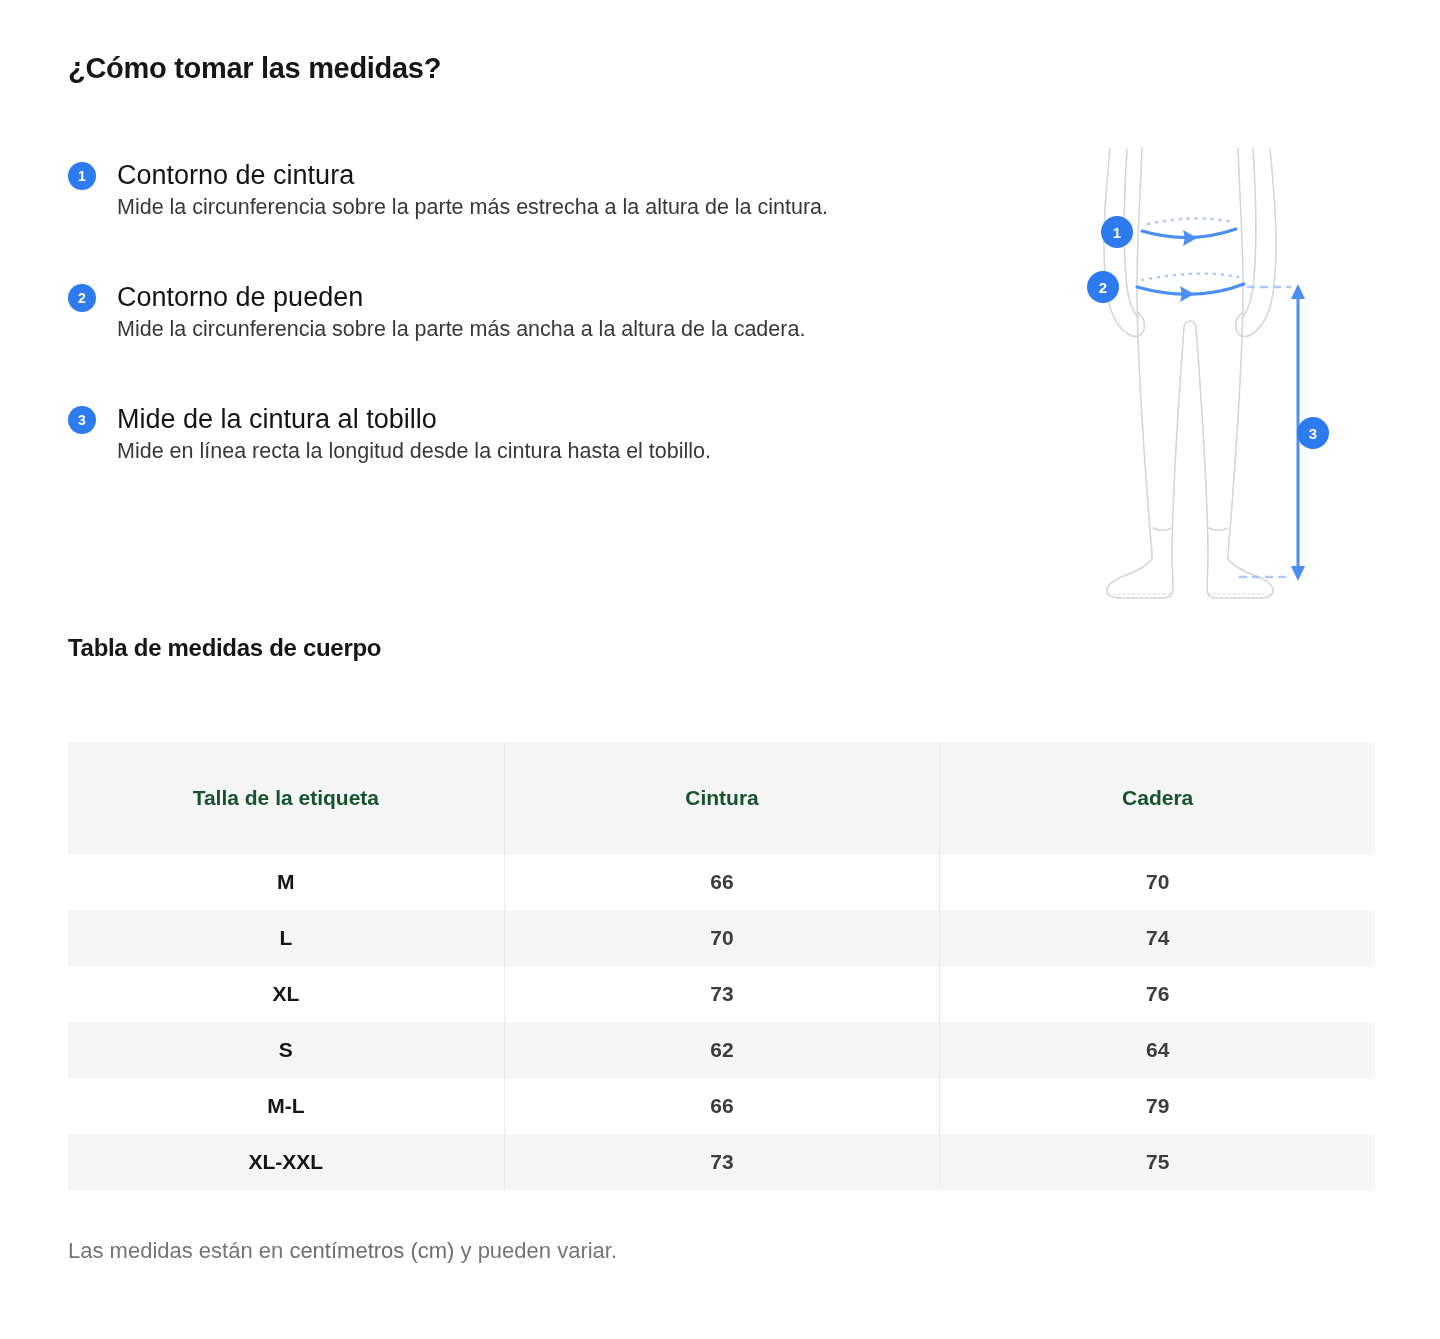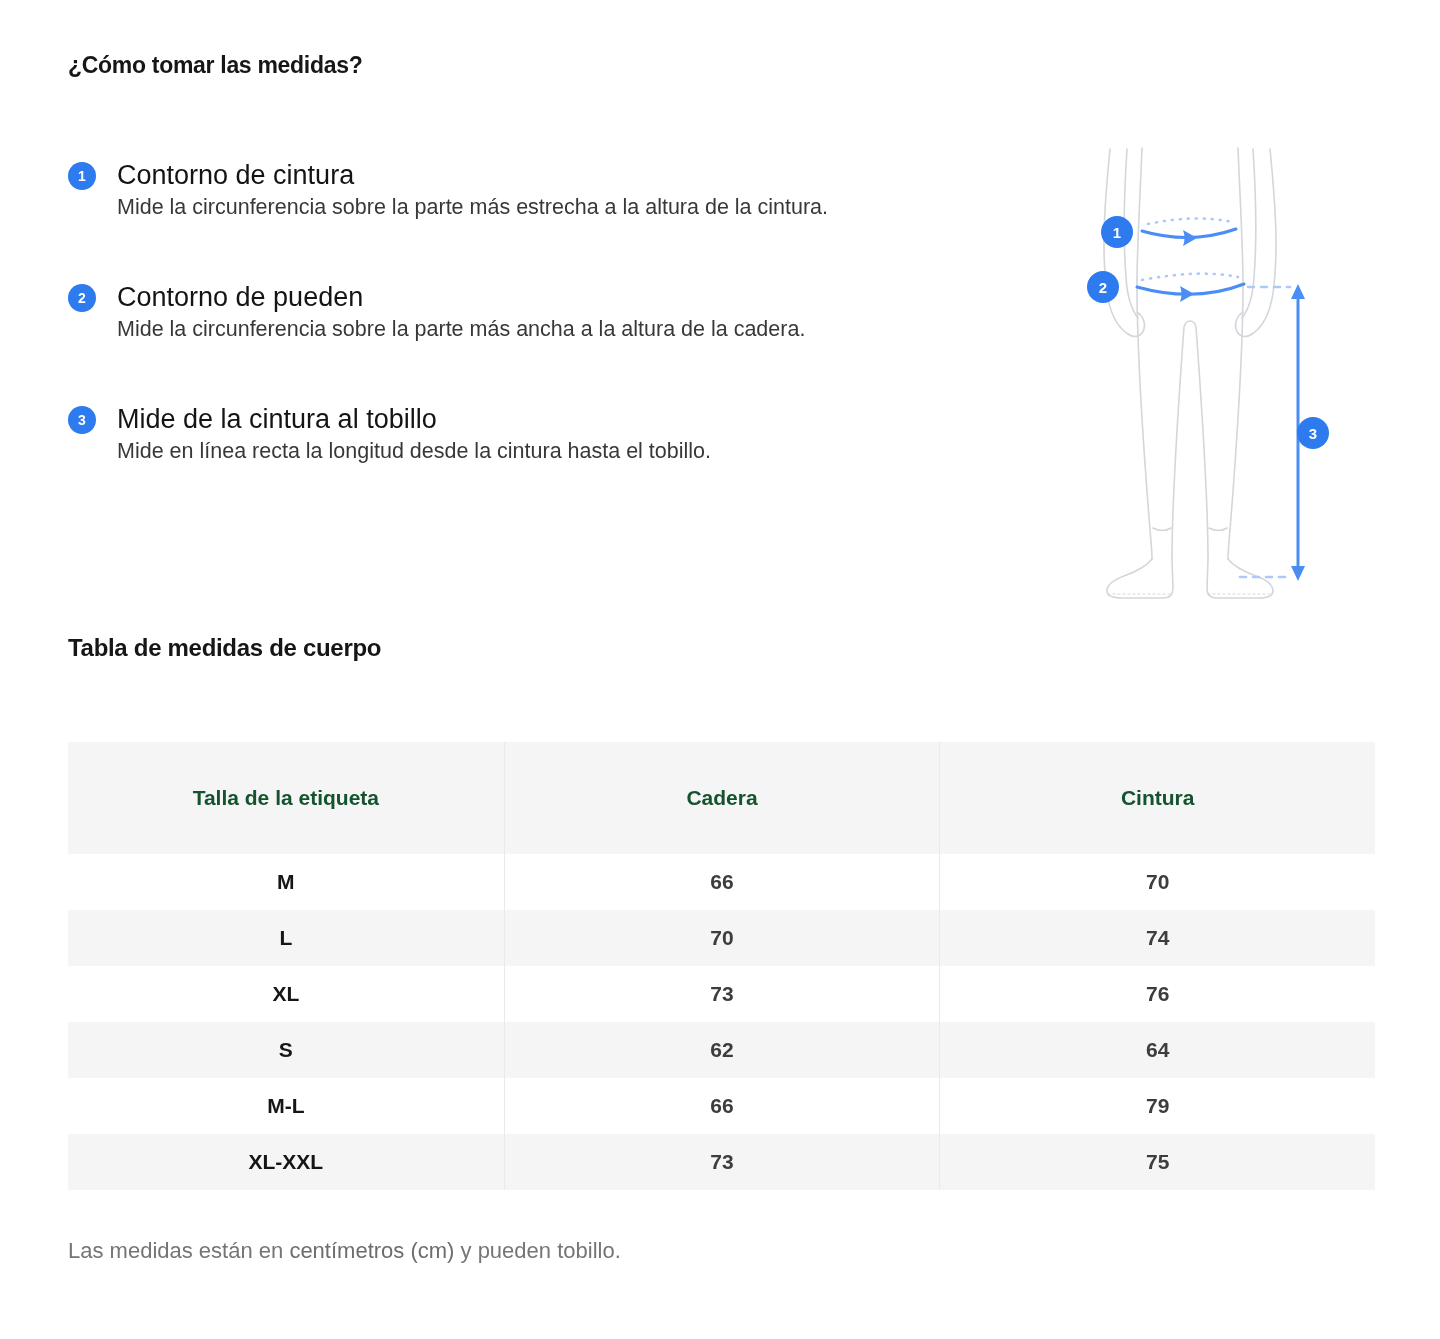--- a/index.html
+++ b/index.html
@@ -6,21 +6,21 @@
   html,body { background:#fff; }
   body { font-family:"Liberation Sans", sans-serif; color:#1a1a1a; }
   .canvas {
     position:relative; width:1440px; height:1339px; background:#fff;
     overflow:hidden;
   }
 
   
   .page-title {
     position:absolute; left:68px; top:52px;
-    font-size:23px; font-weight:700; letter-spacing:-0.3px; color:#161616;
+    font-size:29px; font-weight:700; letter-spacing:-0.3px; color:#161616;
   }
   .section-title {
     position:absolute; left:68px; top:634px;
     font-size:24px; font-weight:700; letter-spacing:-0.3px; color:#161616;
   }
 
   
   .instructions { position:absolute; left:68px; top:160px; width:890px; }
   .instruction { margin-bottom:58px; }
   .inst-head { display:flex; align-items:center; gap:21px; }
@@ -155,22 +155,22 @@
         <text x="233" y="293.5">3</text>
       </g>
     </svg>
   </div>
 
   <h2 class="section-title">Tabla de medidas de cuerpo</h2>
 
   <div class="size-table">
     <div class="t-row t-head">
       <div class="t-cell">Talla de la etiqueta</div>
+      <div class="t-cell">Cintura</div>
       <div class="t-cell">Cadera</div>
-      <div class="t-cell">Cintura</div>
     </div>
     <div class="t-body">
       <div class="t-row">
         <div class="t-cell cell-size">M</div>
         <div class="t-cell cell-num">66</div>
         <div class="t-cell cell-num">70</div>
       </div>
       <div class="t-row">
         <div class="t-cell cell-size">L</div>
         <div class="t-cell cell-num">70</div>
@@ -192,15 +192,15 @@
         <div class="t-cell cell-num">79</div>
       </div>
       <div class="t-row">
         <div class="t-cell cell-size">XL-XXL</div>
         <div class="t-cell cell-num">73</div>
         <div class="t-cell cell-num">75</div>
       </div>
     </div>
   </div>
 
-  <p class="footer-note"><span>Las medidas están en </span><span class="b">centímetros (cm)</span><span> y pueden tobillo.</span></p>
+  <p class="footer-note"><span>Las medidas están en </span><span class="b">centímetros (cm)</span><span> y pueden variar.</span></p>
 
 </div>
 
 </body></html>

